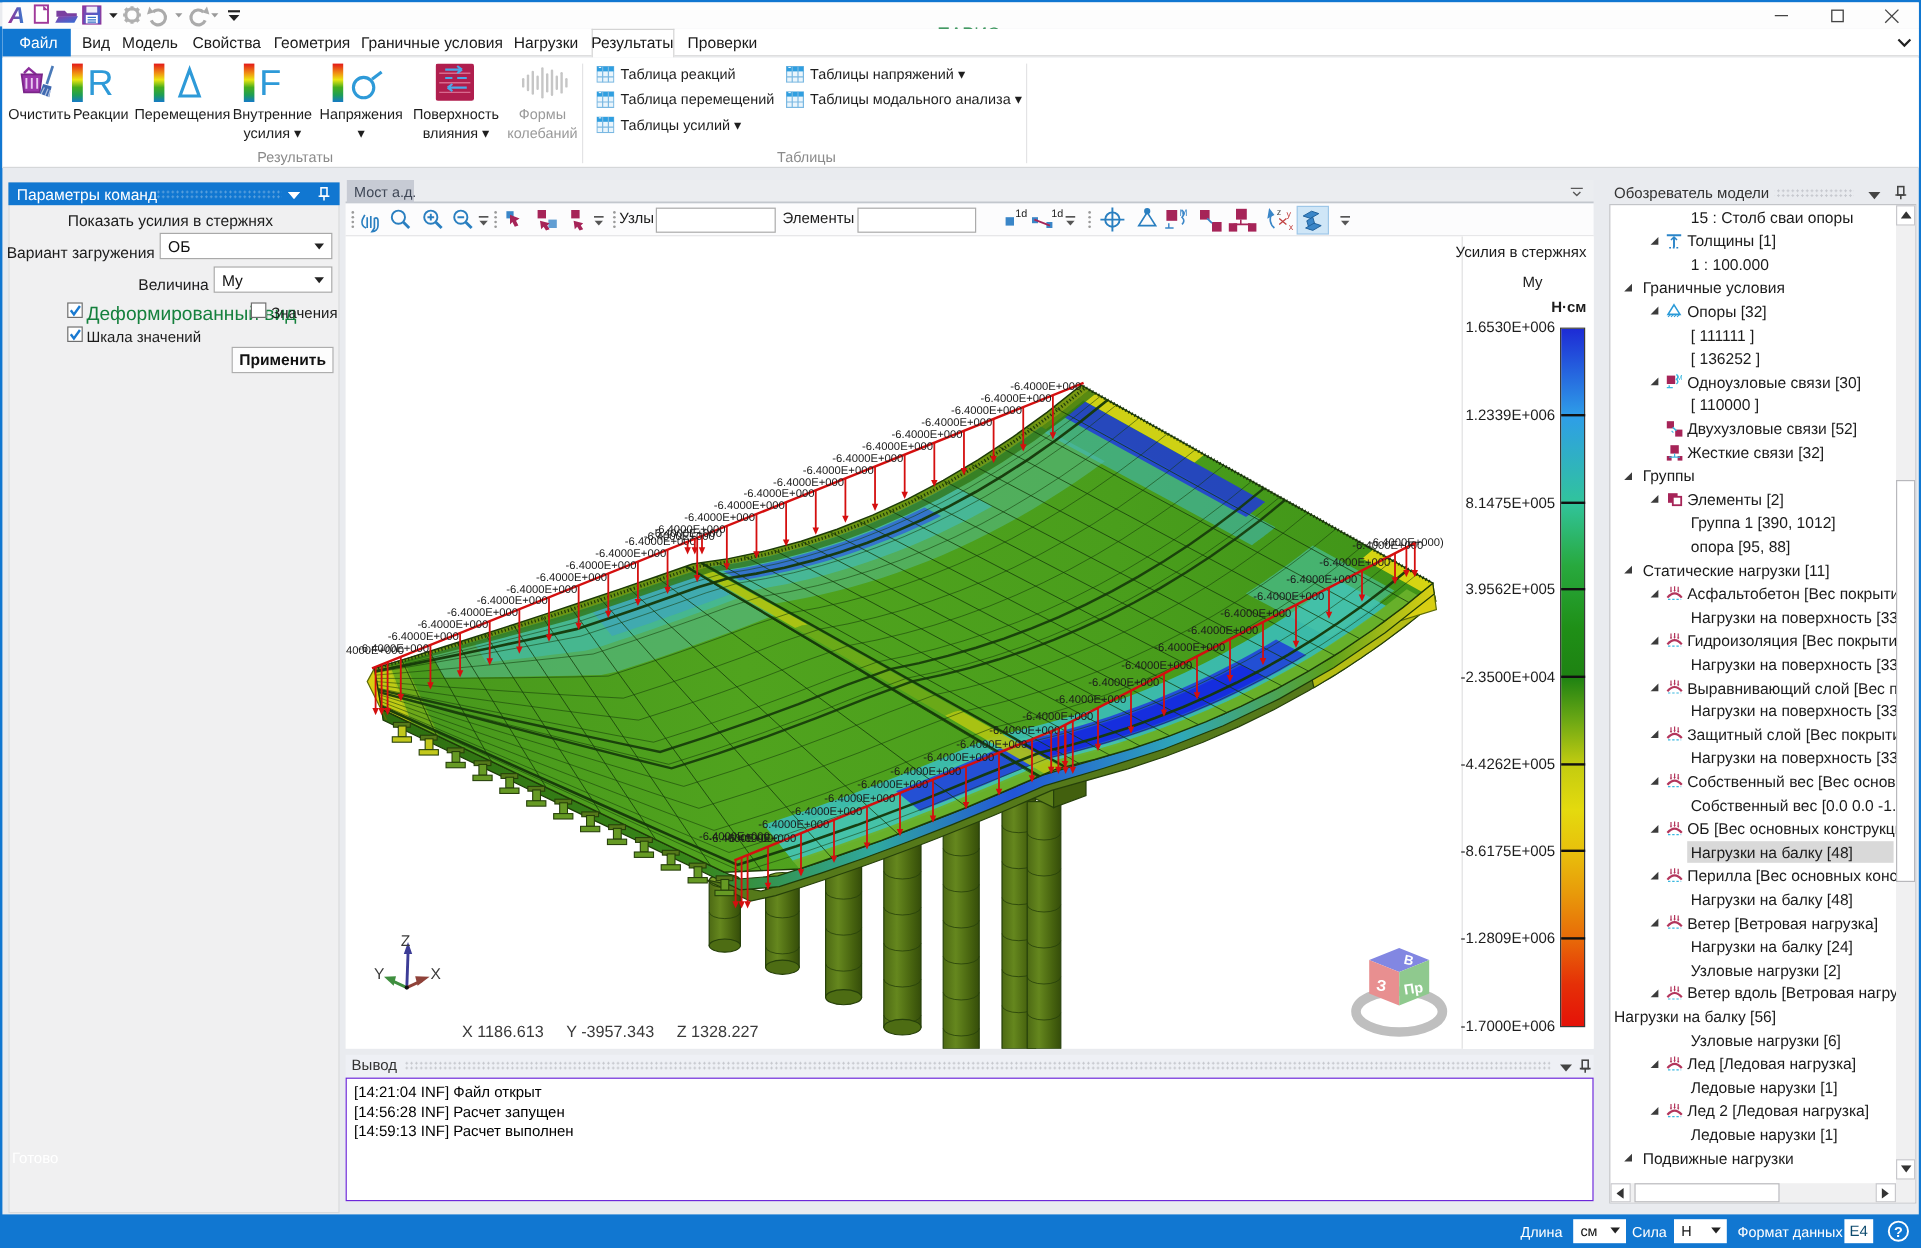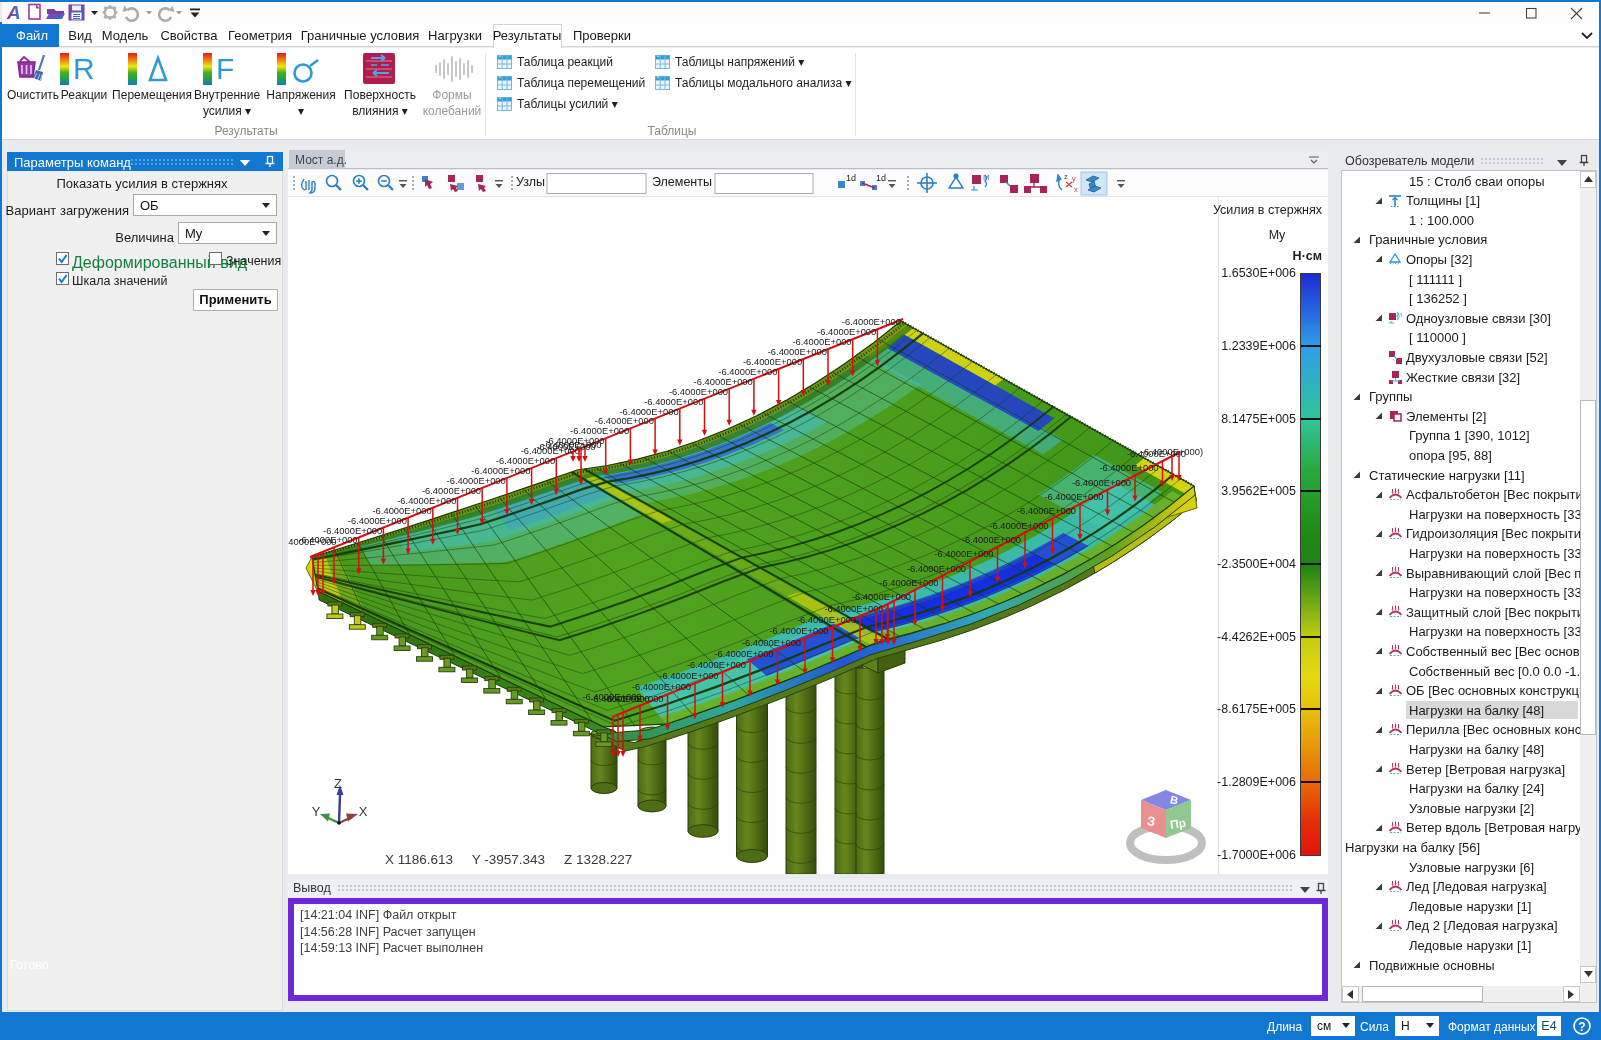--- a/index.html
+++ b/index.html
@@ -819,22 +819,22 @@
 <div class="abs dots" style="left:337px;top:884px;width:955px;height:8px"></div>
 <div class="abs hdrtxt" style="left:293px;top:881px;background:#eef0f5;padding:0 4px 0 0">Вывод</div>
 <svg class="abs" style="left:1299px;top:886px" width="12" height="8">
     <polygon points="1,1 11,1 6,7" fill="#444"></polygon>
   </svg>
 <svg class="abs" style="left:1315px;top:882px" width="12" height="13" stroke="#444" stroke-width="1.3" fill="none">
 <rect x="3.5" y="1.5" width="5" height="7"></rect>
     <line x1="1.5" y1="8.5" x2="10.5" y2="8.5"></line>
     <line x1="6" y1="8.5" x2="6" y2="12"></line>
   </svg>
-<div class="abs" style="left:288px;top:898px;width:1040px;height:103px;background:#fff;border:6px solid #6d28d9;
-font-size:12.5px;color:#404040;line-height:16.6px;padding:3px 0 0 6px">[14:21:04 INF] Файл открыт<br>[14:56:28 INF] Расчет запущен<br>[14:59:13 INF] Расчет выполнен</div>
+<div class="abs" style="left:288px;top:898px;width:1040px;height:103px;background:#fff;border:1px solid #6d28d9;
+font-size:12.5px;color:#000000;line-height:16.6px;padding:3px 0 0 6px">[14:21:04 INF] Файл открыт<br>[14:56:28 INF] Расчет запущен<br>[14:59:13 INF] Расчет выполнен</div>
 
 <div class="abs dots" style="left:1440px;top:157px;width:105px;height:8px"></div>
 <div class="abs hdrtxt" style="left:1345px;top:154px;background:#e9ebef;padding:0 5px 0 0">Обозреватель модели</div>
 <svg class="abs" style="left:1556px;top:159px" width="12" height="8">
     <polygon points="1,1 11,1 6,7" fill="#444"></polygon>
   </svg>
 <svg class="abs" style="left:1578px;top:154px" width="12" height="13" stroke="#444" stroke-width="1.3" fill="none">
 <rect x="3.5" y="1.5" width="5" height="7"></rect>
     <line x1="1.5" y1="8.5" x2="10.5" y2="8.5"></line>
     <line x1="6" y1="8.5" x2="6" y2="12"></line>
@@ -1158,21 +1158,21 @@
         <path d="M9.5,4.2 h2 l-1,1.8 Z"></path>
       </g>
       <path d="M2,11.5 h11" stroke="#3ab8e0" stroke-width="1" stroke-dasharray="2,1.5"></path>
     </svg>
   </div>
 <div class="tr" style="left:1406px;top:918px">Лед 2 [Ледовая нагрузка]</div>
 <div class="tr" style="left:1409px;top:938px">Ледовые нарузки [1]</div>
 <svg class="abs" style="left:1353px;top:961.0px" width="8" height="8">
     <polygon points="7,0.5 7,7 0.5,7" fill="#3c3c3c"></polygon>
   </svg>
-<div class="tr" style="left:1369px;top:958px">Подвижные основны</div>
+<div class="tr" style="left:1369px;top:958px">Подвижные нагрузки</div>
 <div class="abs" style="left:1580px;top:171px;width:16px;height:831px;background:#f0f0f1"></div>
 <div class="abs" style="left:1580px;top:171px;width:16px;height:17px;background:#fff;border:1px solid #c8c8cc"></div>
 <svg class="abs" style="left:1584px;top:176px" width="9" height="7">
     <polygon points="4.5,0 9,6 0,6" fill="#333"></polygon>
   </svg>
 <div class="abs" style="left:1580px;top:400px;width:16px;height:335px;background:#fff;border:1px solid #b8b8bc"></div>
 <div class="abs" style="left:1580px;top:966px;width:16px;height:17px;background:#fff;border:1px solid #c8c8cc"></div>
 <svg class="abs" style="left:1584px;top:971px" width="9" height="7">
     <polygon points="4.5,6 9,0 0,0" fill="#333"></polygon>
   </svg>

